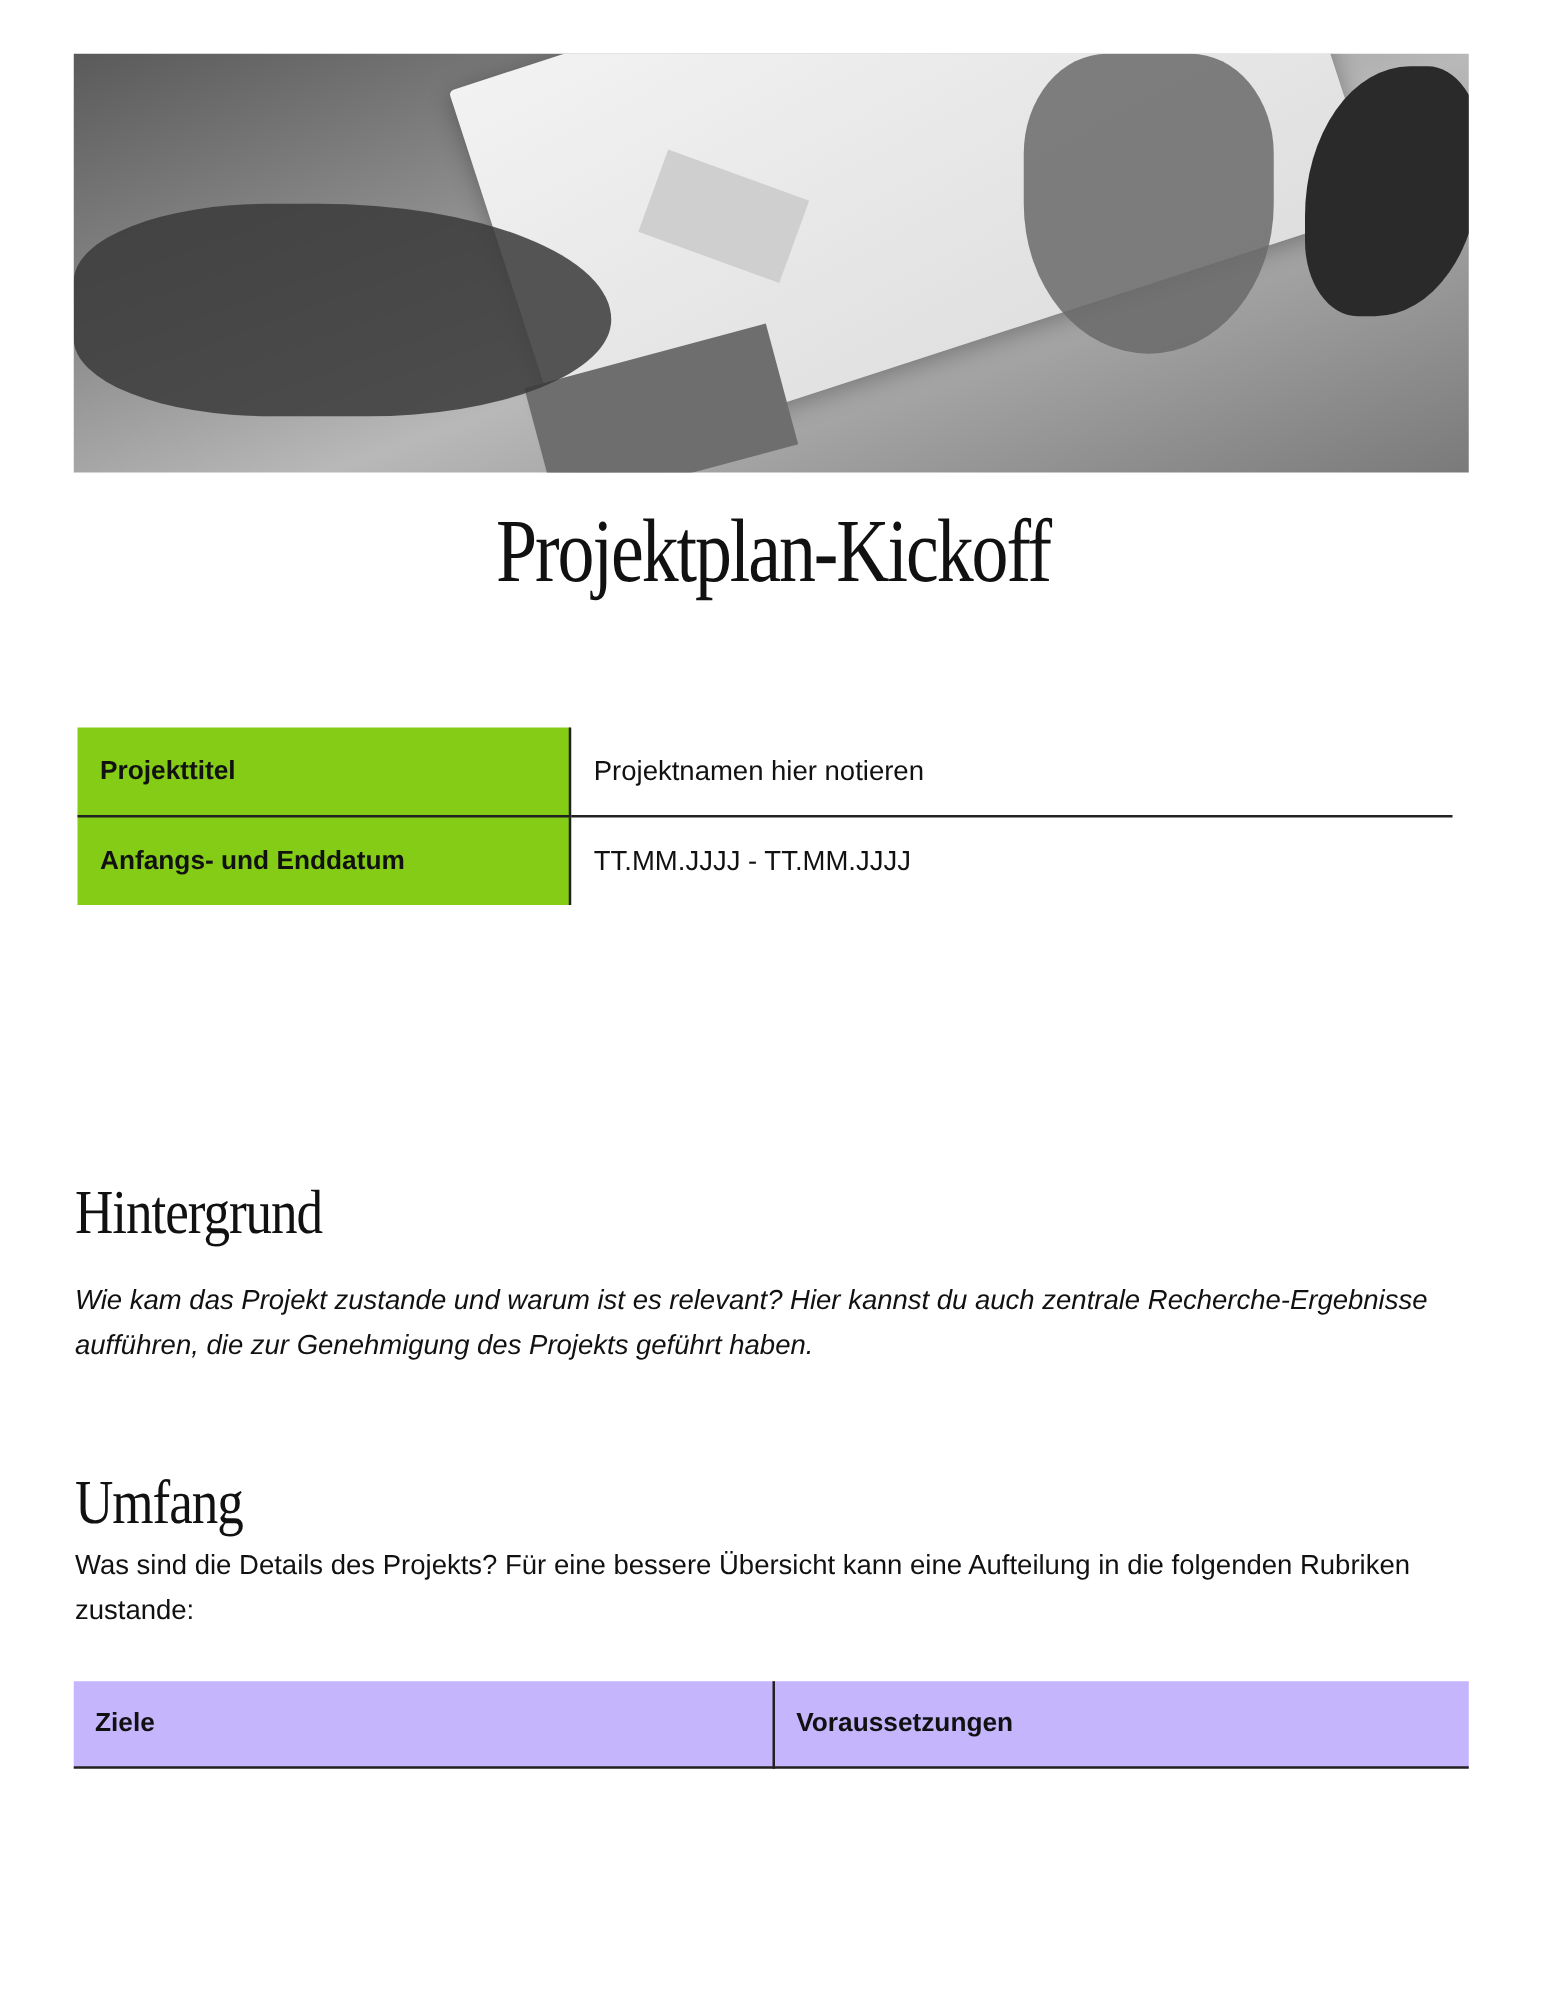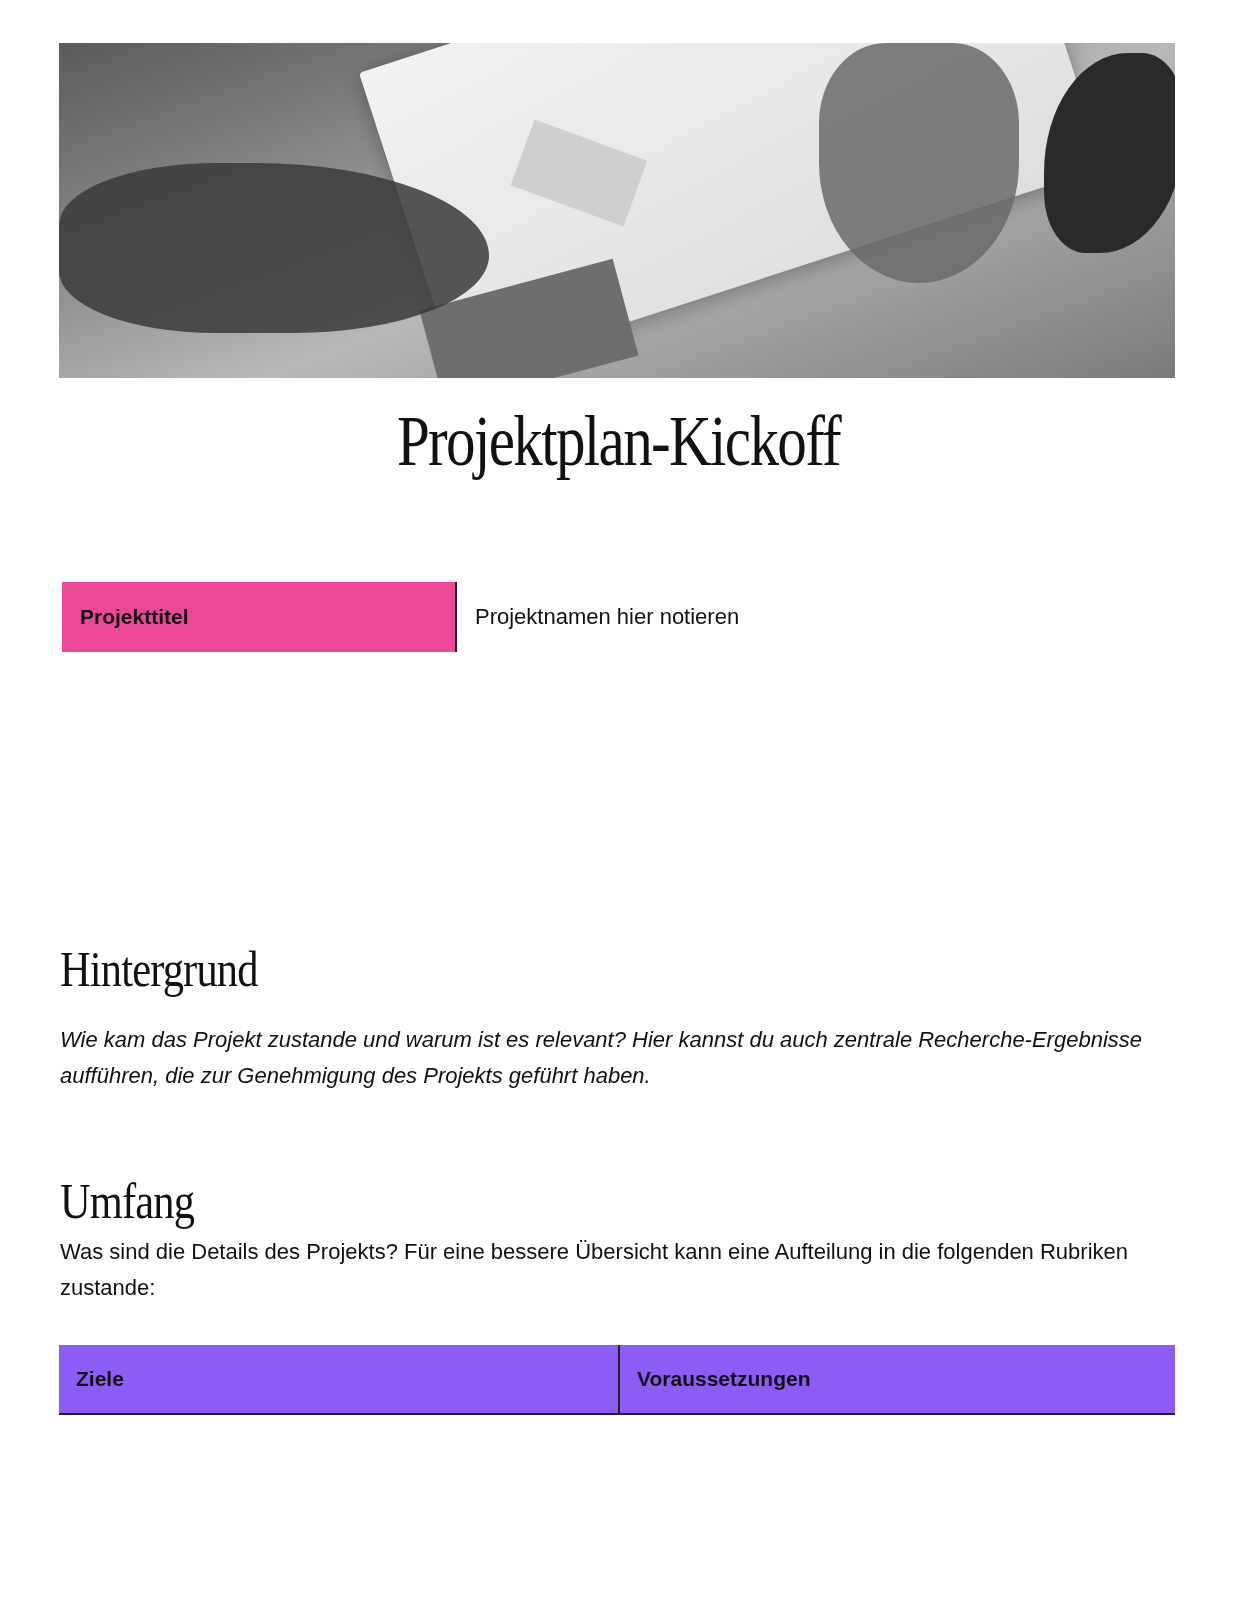--- a/index.html
+++ b/index.html
@@ -10,27 +10,27 @@
     transform:rotate(-18deg); transform-origin:left top; border-radius:4px; box-shadow:0 4px 20px rgba(0,0,0,.3);}
   .hero .note1 { position:absolute; left:460px; top:95px; width:120px; height:70px; background:#cfcfcf; transform:rotate(20deg); }
   .hero .note2 { position:absolute; left:370px; top:240px; width:200px; height:100px; background:#6e6e6e; transform:rotate(-15deg); }
   .hero .hand-left { position:absolute; left:0; top:120px; width:430px; height:170px; background:#3a3a3a; border-radius:40% 60% 50% 40%; opacity:.85; }
   .hero .hand-right { position:absolute; left:760px; top:0; width:200px; height:240px; background:#6a6a6a; border-radius:40% 40% 60% 60%; opacity:.85; }
   .hero .leaf { position:absolute; left:985px; top:10px; width:140px; height:200px; background:#2a2a2a; border-radius:60% 30% 60% 30%; }
   h1 { position:absolute; left:0; top:400px; width:1237px; margin:0; text-align:center;
     font-family:"Liberation Serif", serif; font-weight:normal; font-size:72px; letter-spacing:-2px; transform:scaleX(0.82); transform-origin:center; color:#111; }
   table.info { position:absolute; left:62px; top:582px; width:1100px; border-collapse:collapse; }
   table.info td { height:70px; font-size:21px; padding:0 18px; }
-  table.info td.k { width:357px; background:#ec4899; font-weight:bold; border-right:2px solid #222; }
+  table.info td.k { width:357px; background:#84cc16; font-weight:bold; border-right:2px solid #222; }
   table.info td.v { font-size:22px; }
   table.info tr:not(:last-child) td { border-bottom:2px solid #222; }
   h2 { position:absolute; left:60px; margin:0; font-family:"Liberation Serif", serif; font-weight:normal; font-size:50px; letter-spacing:-1px; transform:scaleX(0.85); transform-origin:left; color:#111; }
   p.body { position:absolute; left:60px; width:1120px; margin:0; font-size:22px; line-height:36px; color:#111; }
   table.scope { position:absolute; left:59px; top:1345px; width:1116px; border-collapse:collapse; }
-  table.scope th { height:68px; background:#8b5cf6; text-align:left; padding:0 17px; font-size:21px; border-bottom:2px solid #222; }
+  table.scope th { height:68px; background:#c4b5fd; text-align:left; padding:0 17px; font-size:21px; border-bottom:2px solid #222; }
   table.scope th:first-child, table.scope td:first-child { border-right:2px solid #222; width:525px; }
   table.scope td { vertical-align:top; padding:14px 17px 18px; }
   table.scope ul { margin:0; padding:0 0 0 45px; list-style:disc; }
   table.scope li { font-size:19px; line-height:31px; }
 </style>
 </head>
 <body>
 
 <div class="hero">
   <div class="paper"></div>
@@ -42,20 +42,24 @@
 </div>
 
 <h1>Projektplan-Kickoff</h1>
 
 <table class="info">
   <tbody>
       <tr>
     <td class="k">Projekttitel</td>
     <td class="v">Projektnamen hier notieren</td>
   </tr>
+  <tr>
+    <td class="k">Anfangs- und Enddatum</td>
+    <td class="v">TT.MM.JJJJ - TT.MM.JJJJ</td>
+  </tr>
 </tbody>
   </table>
 
 <h2 style="top:940px;">Hintergrund</h2>
 <p class="body" style="top:1022px;font-style:italic;">Wie kam das Projekt zustande und warum ist es relevant? Hier kannst du auch zentrale Recherche-Ergebnisse aufführen, die zur Genehmigung des Projekts geführt haben.</p>
 
 <h2 style="top:1172px;">Umfang</h2>
 <p class="body" style="top:1234px;">Was sind die Details des Projekts? Für eine bessere Übersicht kann eine Aufteilung in die folgenden Rubriken zustande:</p>
 
 <table class="scope">

